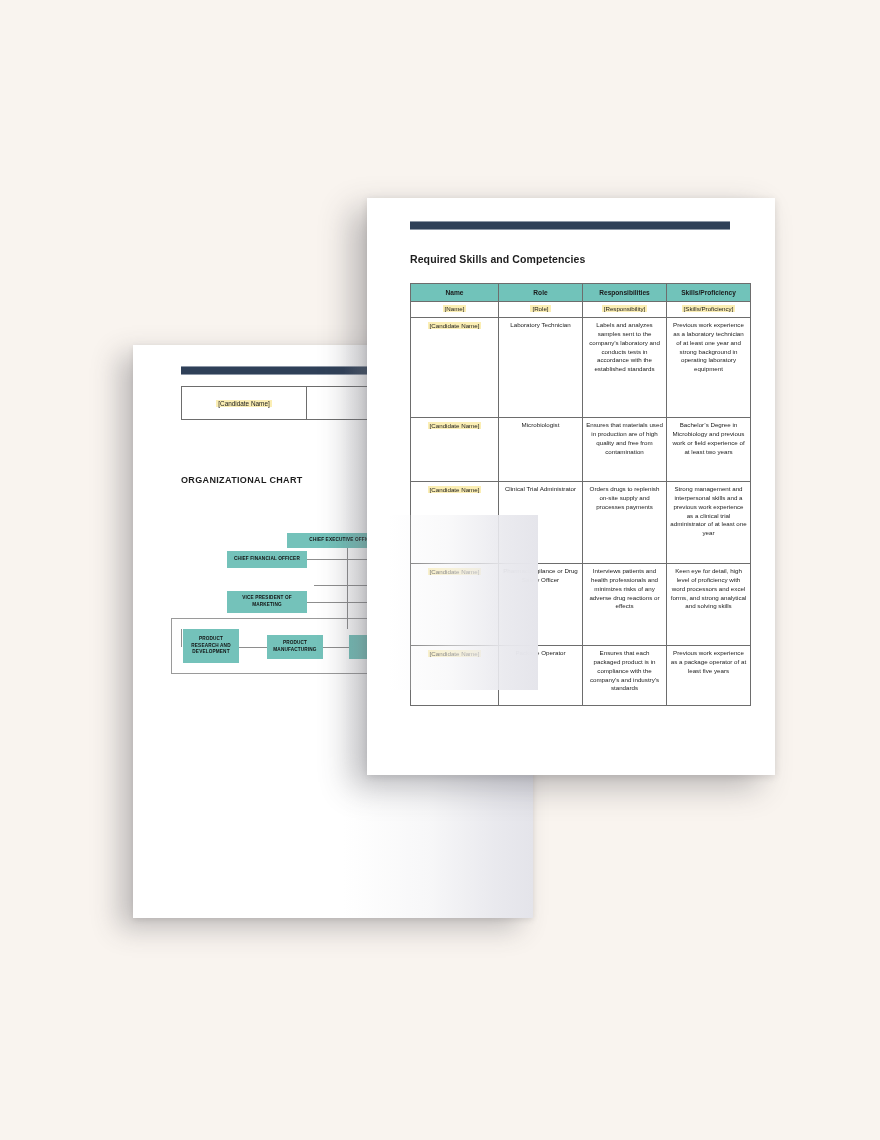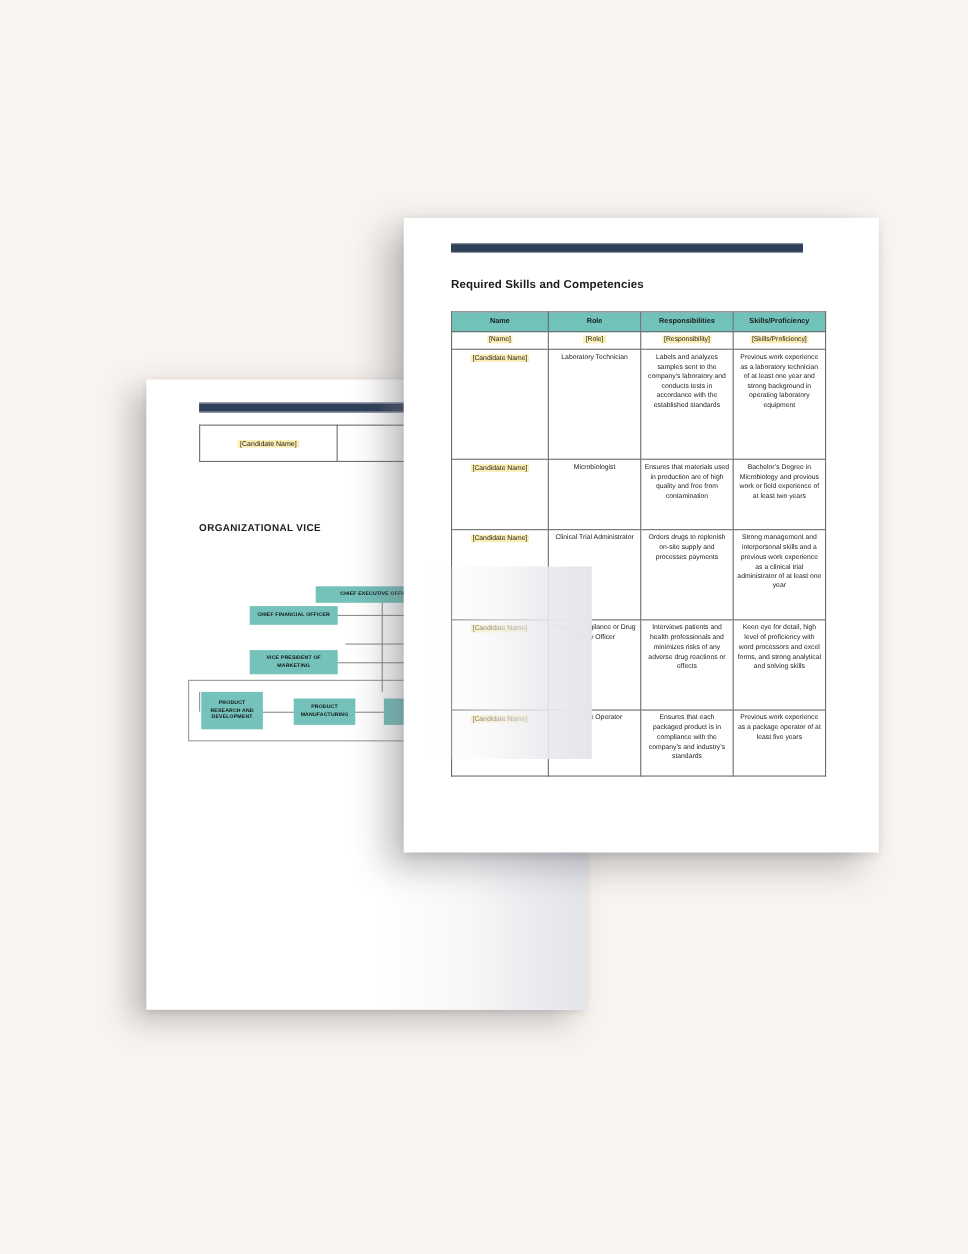--- a/index.html
+++ b/index.html
@@ -15,21 +15,20 @@
   
   .page{position:absolute;background:#ffffff;}
   .page-back{
     left:133px;top:345px;width:400px;height:573px;
     box-shadow:-14px 10px 26px rgba(60,60,70,.30), 0 2px 6px rgba(0,0,0,.10);
   }
   .page-front{
     left:367px;top:198px;width:408px;height:577px;
     box-shadow:-16px 12px 30px rgba(60,60,70,.33), 0 2px 8px rgba(0,0,0,.12);
     z-index:5;
-    padding-left:24px;
   }
 
   
   .back-fade{
     position:absolute;right:0;top:0;width:190px;height:100%;
     background:linear-gradient(to right, rgba(255,255,255,0) 0%, rgba(241,241,243,.55) 45%, rgba(232,232,237,.95) 80%, rgba(228,228,234,1) 100%);
     pointer-events:none;z-index:4;
   }
 
   
@@ -125,21 +124,21 @@
       <tbody>
         <tr>
           <td class="bt-a">
             <span class="hl">[Candidate Name]</span>
           </td>
           <td class="bt-b">Packaging Operat</td>
         </tr>
       </tbody>
     </table>
 
-    <div class="org-title">ORGANIZATIONAL VICE</div>
+    <div class="org-title">ORGANIZATIONAL CHART</div>
 
     <div class="org">
 
       <div class="group-box" style="left:-2px;top:93px;width:300px;height:54px;"></div>
 
       <div class="conn" style="left:174px;top:22px;width:1px;height:82px;"></div>
       <div class="conn" style="left:133px;top:34px;width:42px;height:1px;"></div>
       <div class="conn" style="left:174px;top:34px;width:40px;height:1px;"></div>
       <div class="conn" style="left:141px;top:60px;width:75px;height:1px;"></div>
       <div class="conn" style="left:131px;top:77px;width:44px;height:1px;"></div>

